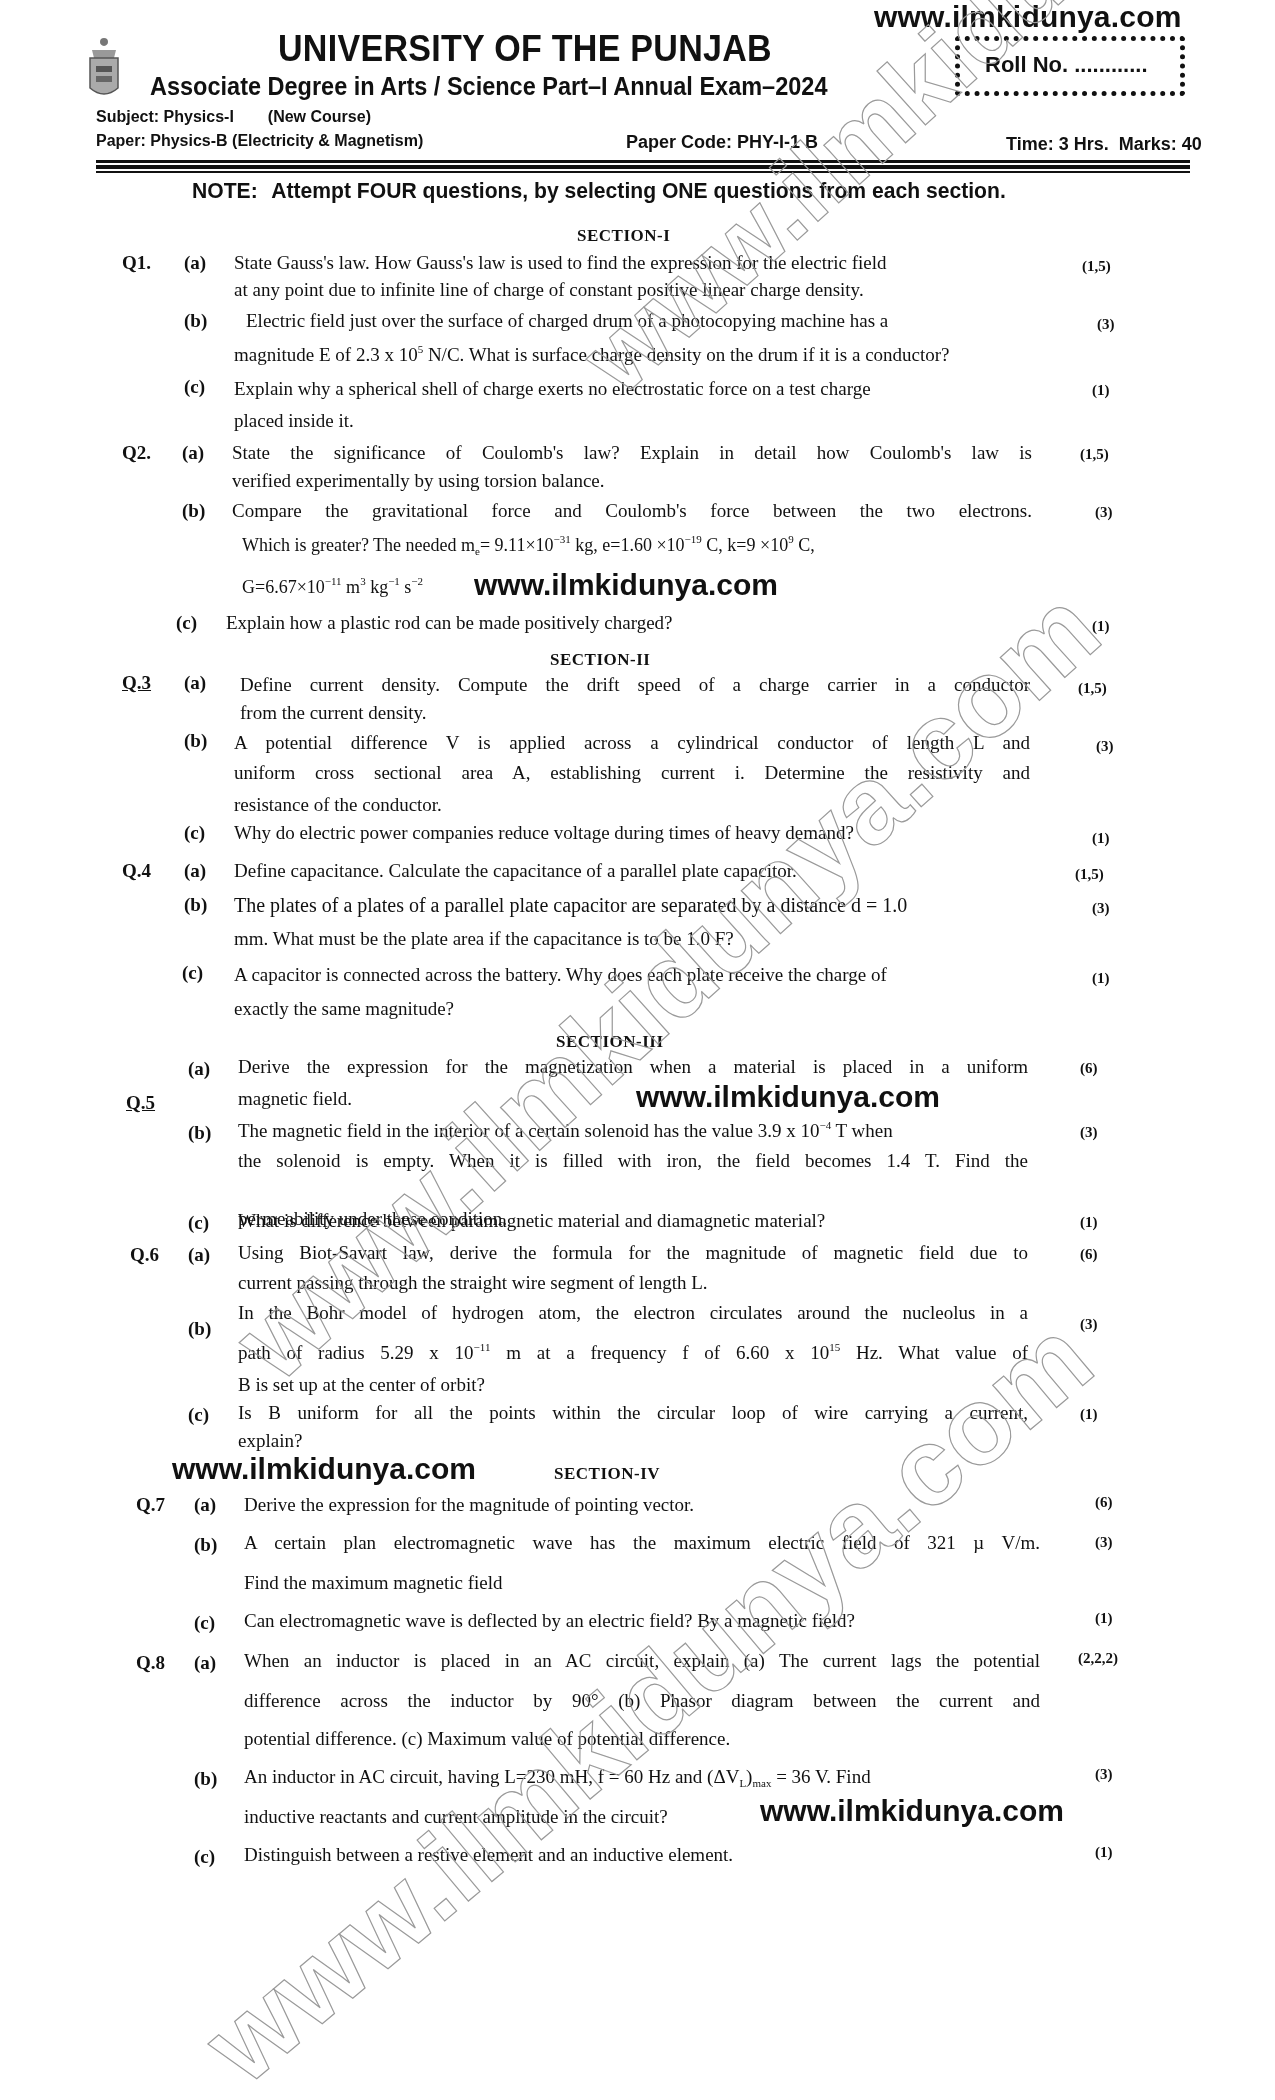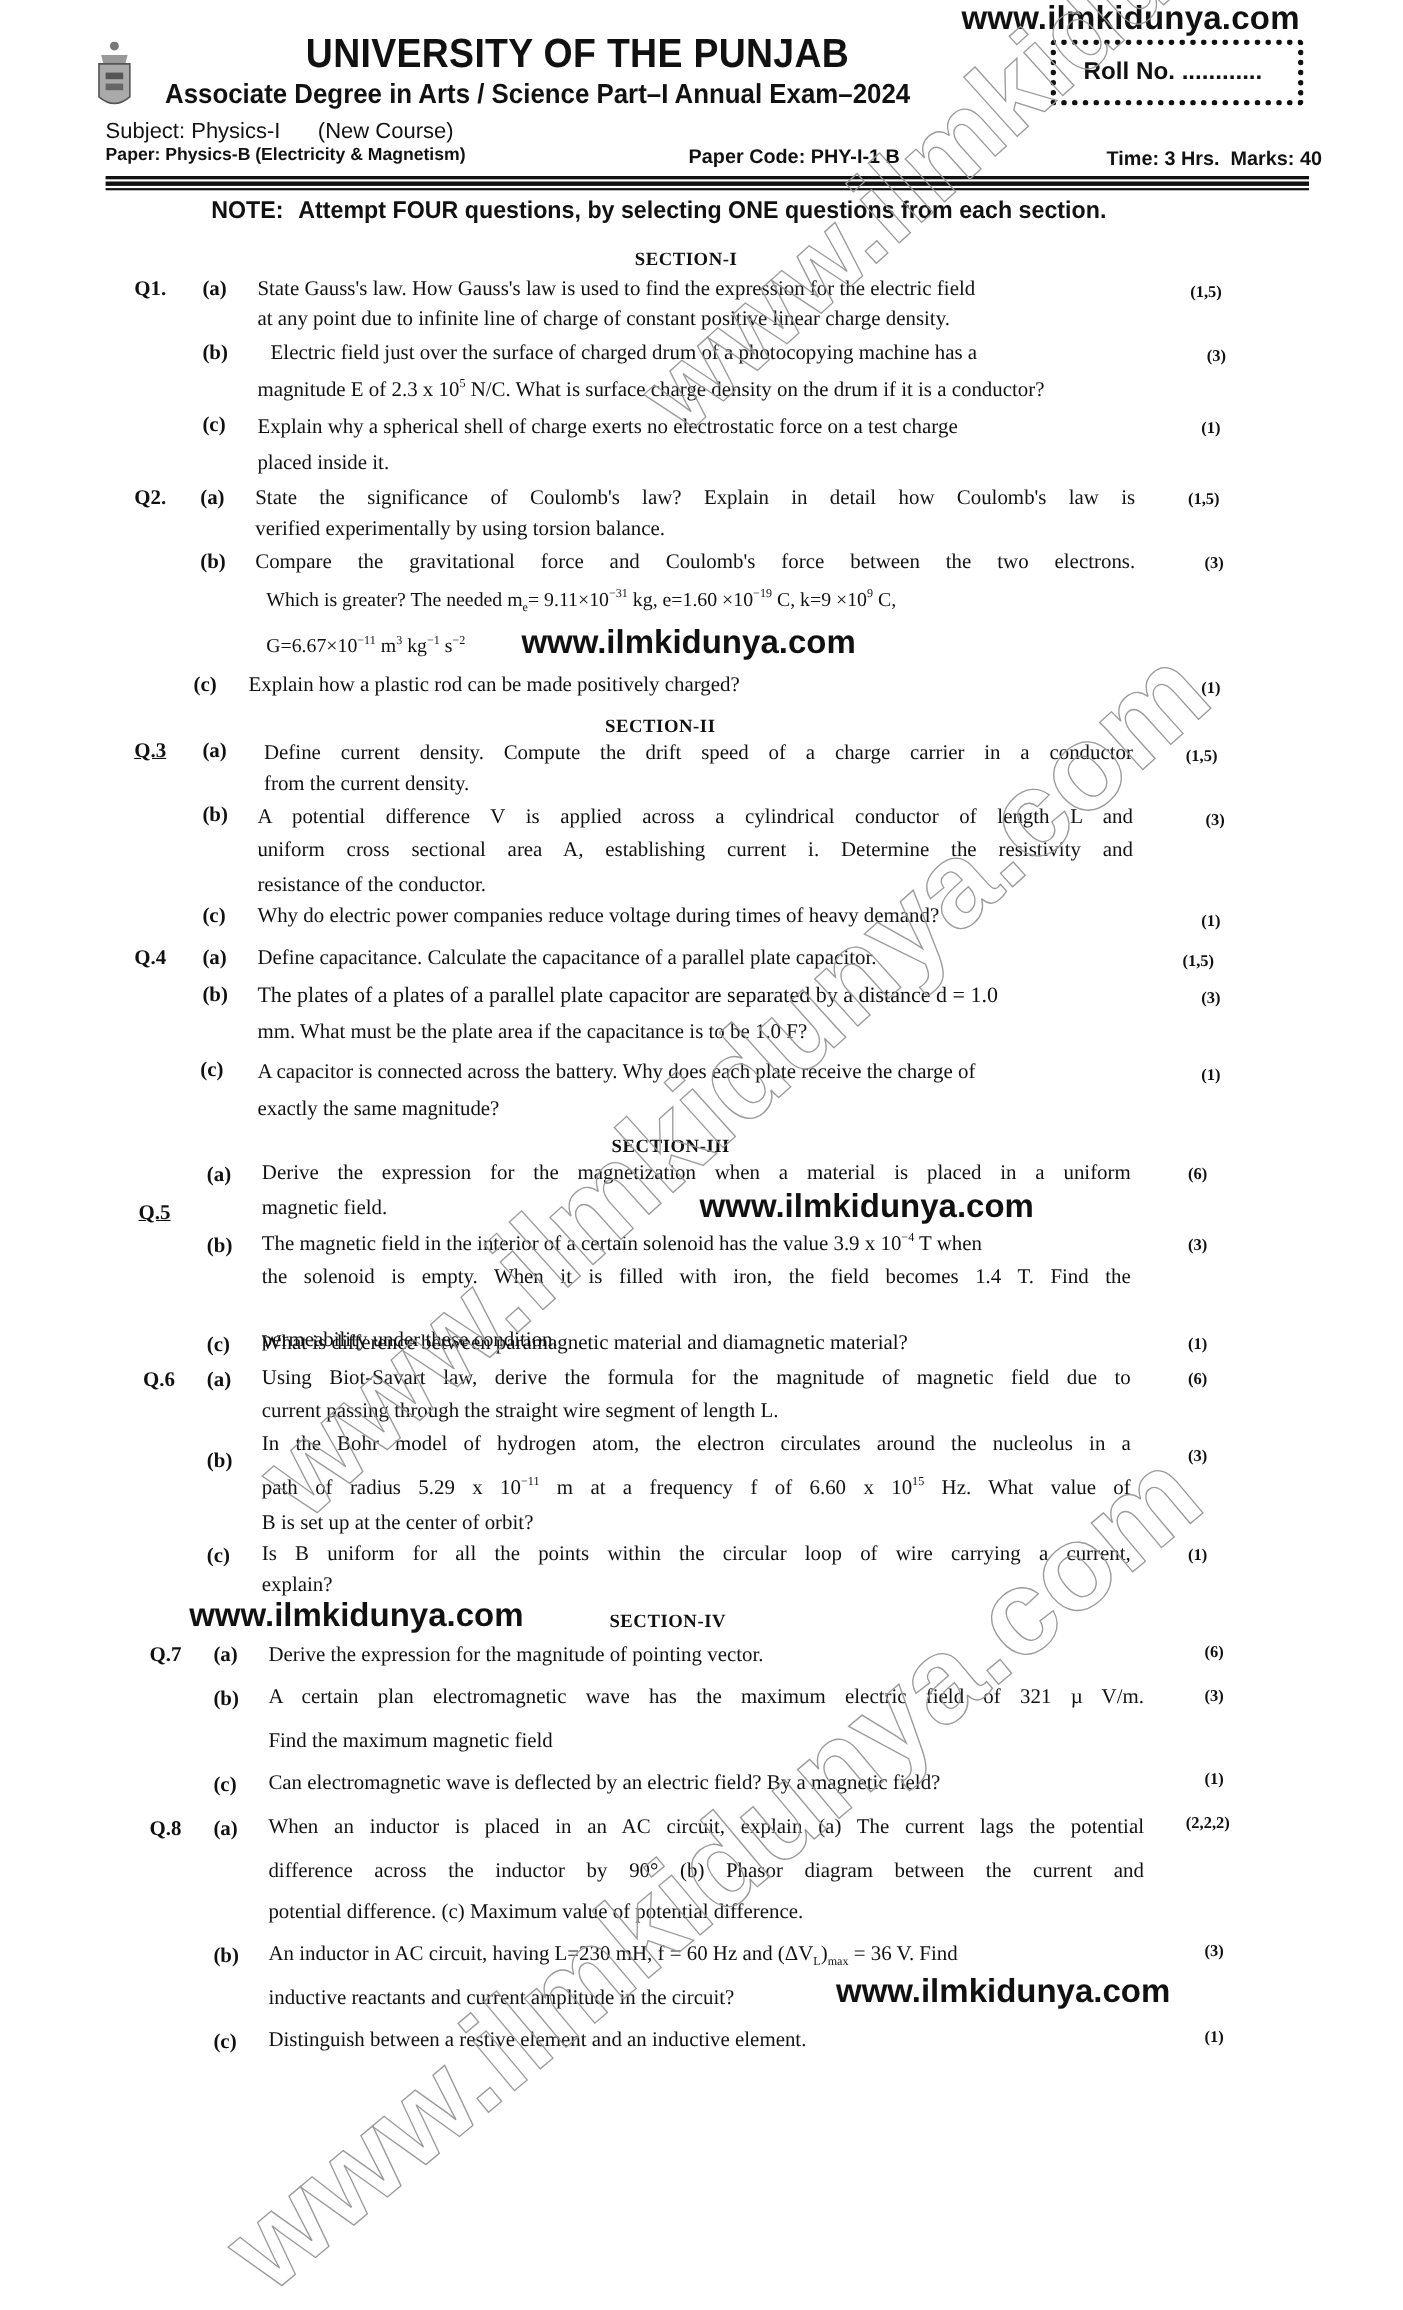--- a/index.html
+++ b/index.html
@@ -7,21 +7,21 @@
     .sans { font-family: "Liberation Sans", "DejaVu Sans", sans-serif; }
     .serif { font-family: "Liberation Serif", "DejaVu Serif", serif; }
 
     
     .site-top { position: absolute; left: 874px; top: 0px; font-size: 30px; font-weight: bold; letter-spacing: 0.2px; }
     .logo { position: absolute; left: 84px; top: 36px; width: 40px; height: 64px; }
     .uni-title { position: absolute; left: 278px; top: 28px; font-size: 37px; font-weight: bold; transform: scaleX(0.92); transform-origin: left top; letter-spacing: 0.3px; }
     .degree { position: absolute; left: 150px; top: 72px; font-size: 25px; font-weight: bold; transform: scaleX(0.94); transform-origin: left top; }
     .rollbox { position: absolute; left: 955px; top: 36px; width: 230px; height: 60px; border: 5px dotted #111; border-radius: 4px; box-sizing: border-box; }
     .rollno { position: absolute; left: 985px; top: 52px; font-size: 22px; font-weight: bold; }
-    .subject { position: absolute; left: 96px; top: 108px; font-size: 20px; font-weight: normal; }
+    .subject { position: absolute; left: 96px; top: 108px; font-size: 16px; font-weight: bold; }
     .subject .course { margin-left: 34px; }
     .paper { position: absolute; left: 96px; top: 132px; font-size: 16px; font-weight: bold; }
     .papercode { position: absolute; left: 626px; top: 132px; font-size: 18px; font-weight: bold; }
     .timemarks { position: absolute; left: 1006px; top: 134px; font-size: 18px; font-weight: bold; }
     .rules { position: absolute; left: 96px; top: 160px; width: 1094px; }
     .rules div { background: #111; }
     .r1 { height: 3px; margin-bottom: 2px; }
     .r2 { height: 4px; margin-bottom: 2px; }
     .r3 { height: 2px; }
 

